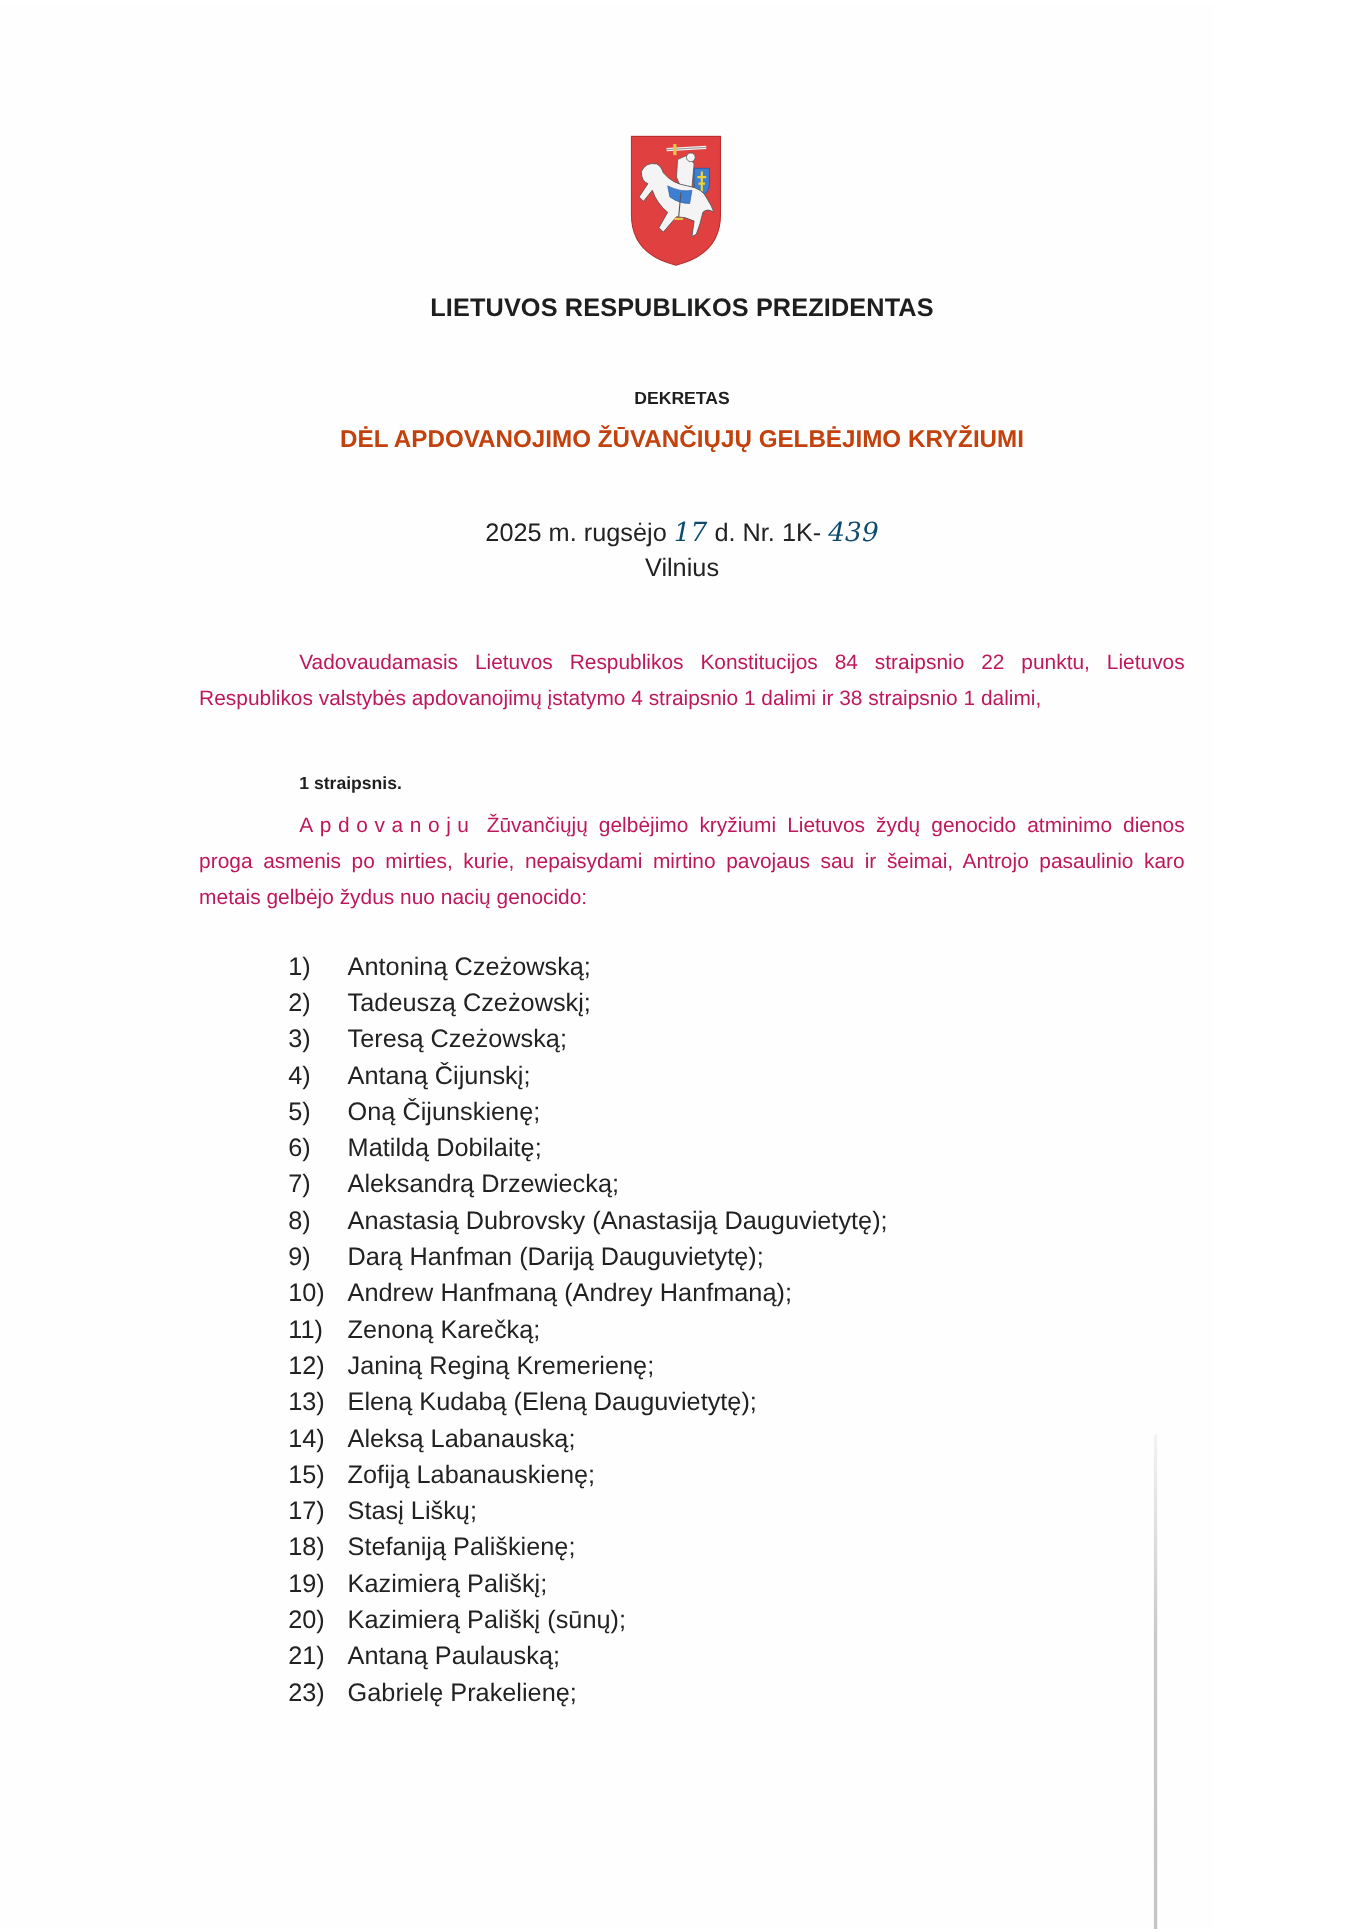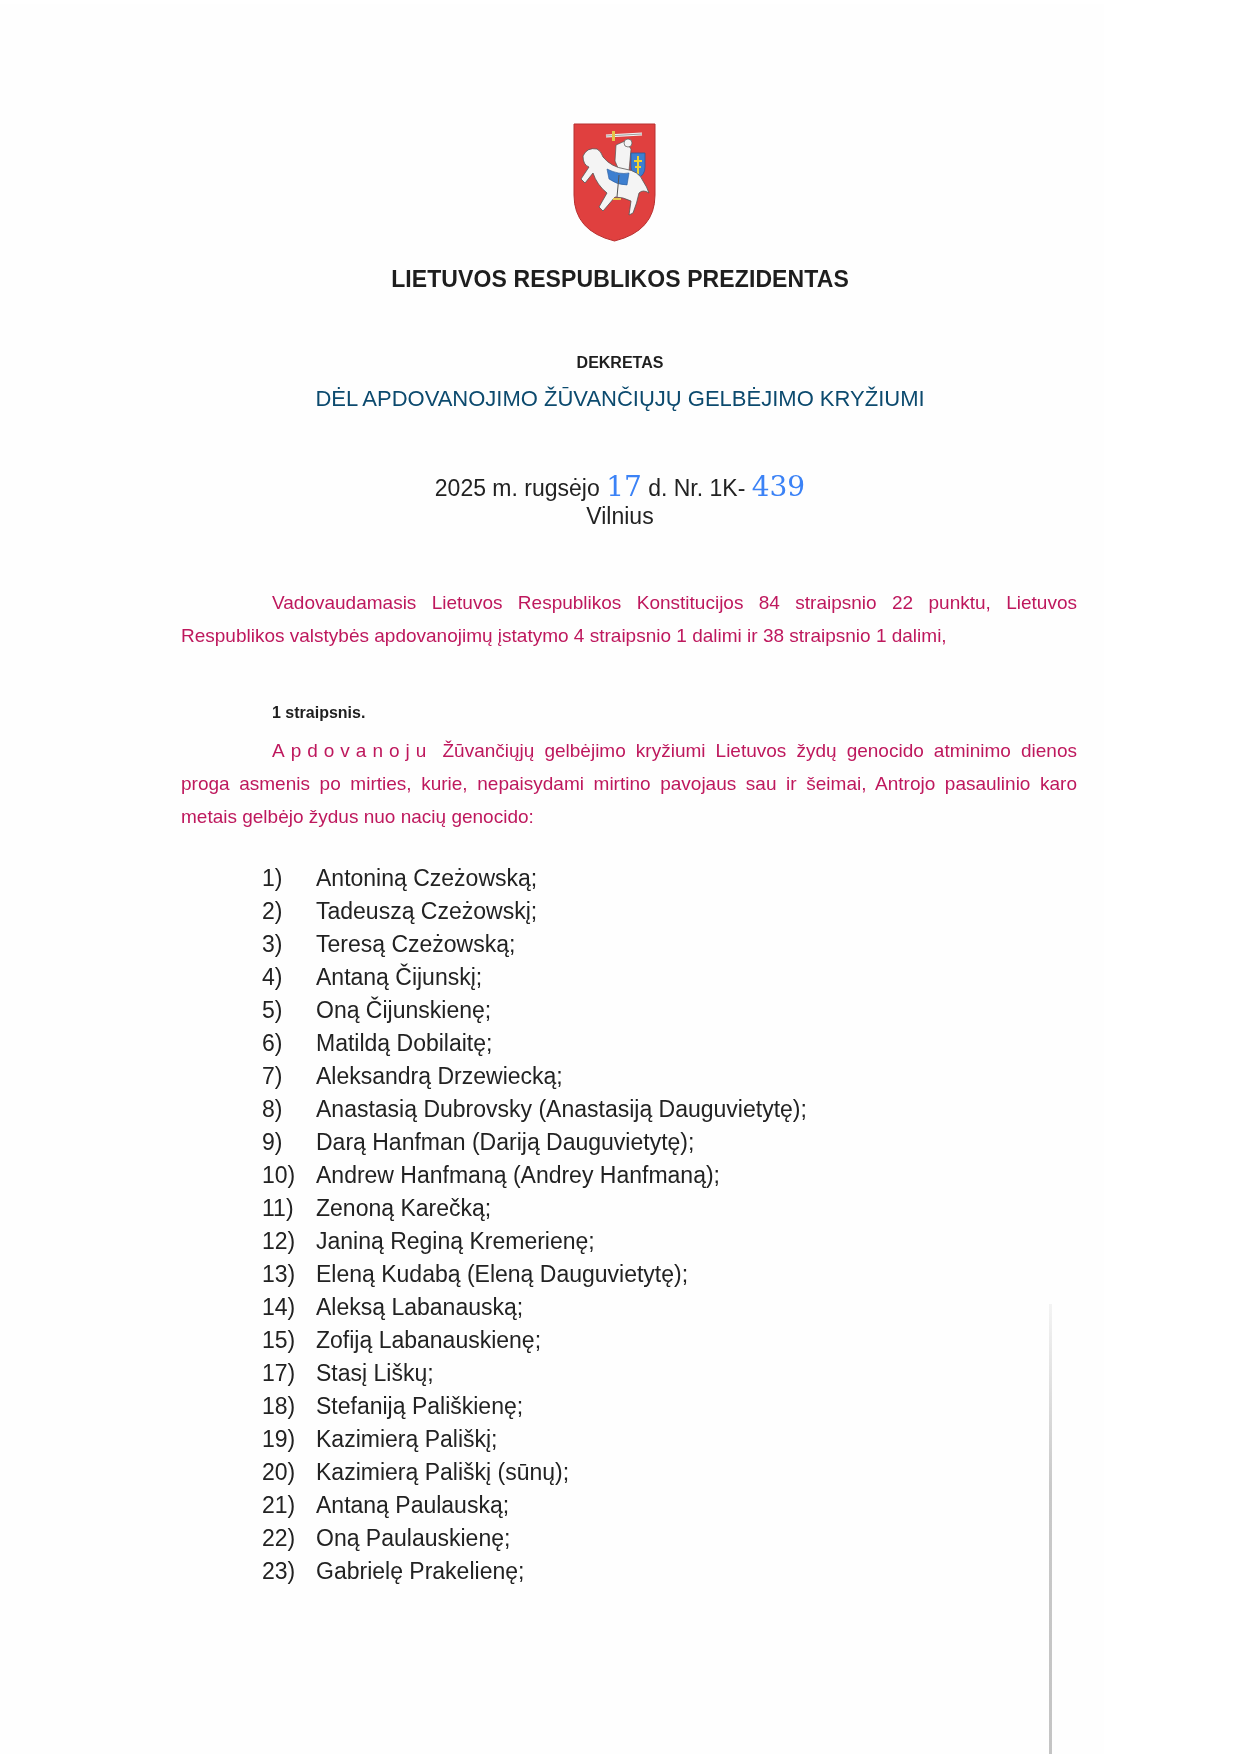--- a/index.html
+++ b/index.html
@@ -42,33 +42,34 @@
       color: #1e1e1e;
     }
     .doc-type {
       top: 350px;
       font-weight: bold;
       font-size: 16px;
       color: #1e1e1e;
     }
     .doc-title {
       top: 382px;
-      font-weight: normal;
+      font-weight: bold;
       font-size: 22px;
-      color: #0c4a6e;
+      color: #c2410c;
     }
     .date-line {
       top: 466px;
       font-size: 23px;
       color: #222;
     }
     .hand {
       font-family: "DejaVu Serif", serif;
-      color: #3b82f6;
-      font-size: 28px;
+      font-style: italic;
+      color: #0c4a6e;
+      font-size: 24px;
     }
     .place {
       top: 499px;
       font-size: 23px;
       color: #222;
     }
     .para {
       position: absolute;
       left: 181px;
       width: 896px;
@@ -233,21 +234,17 @@
       </li>
       <li>
         <span class="num">20)</span>
         <span>Kazimierą Pališkį (sūnų);</span>
       </li>
       <li>
         <span class="num">21)</span>
         <span>Antaną Paulauską;</span>
       </li>
       <li>
-        <span class="num">22)</span>
-        <span>Oną Paulauskienę;</span>
-      </li>
-      <li>
         <span class="num">23)</span>
         <span>Gabrielę Prakelienę;</span>
       </li>
     </ul>
 </div>
 
 </body></html>

